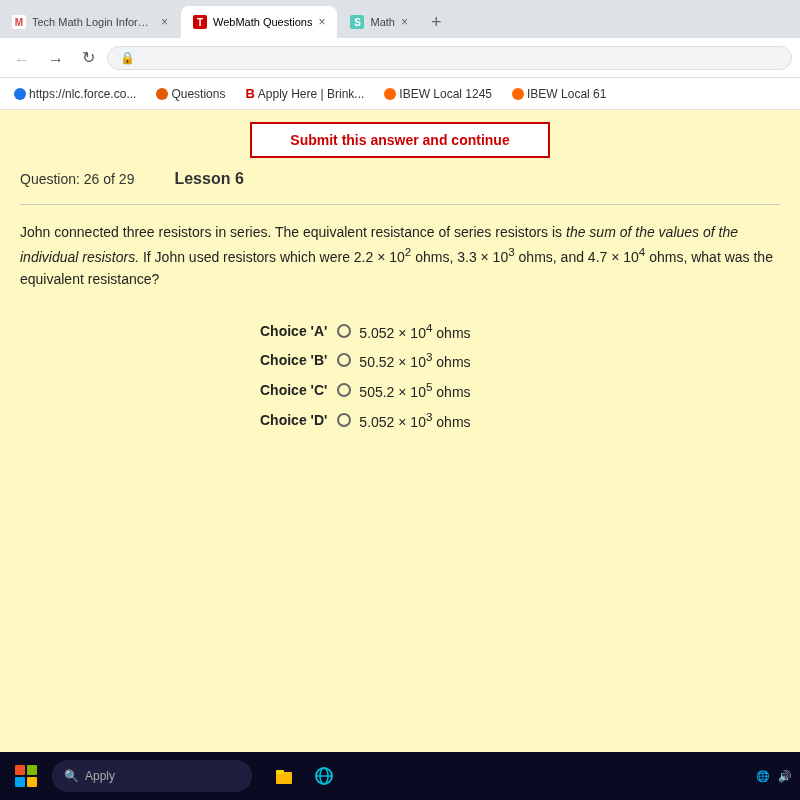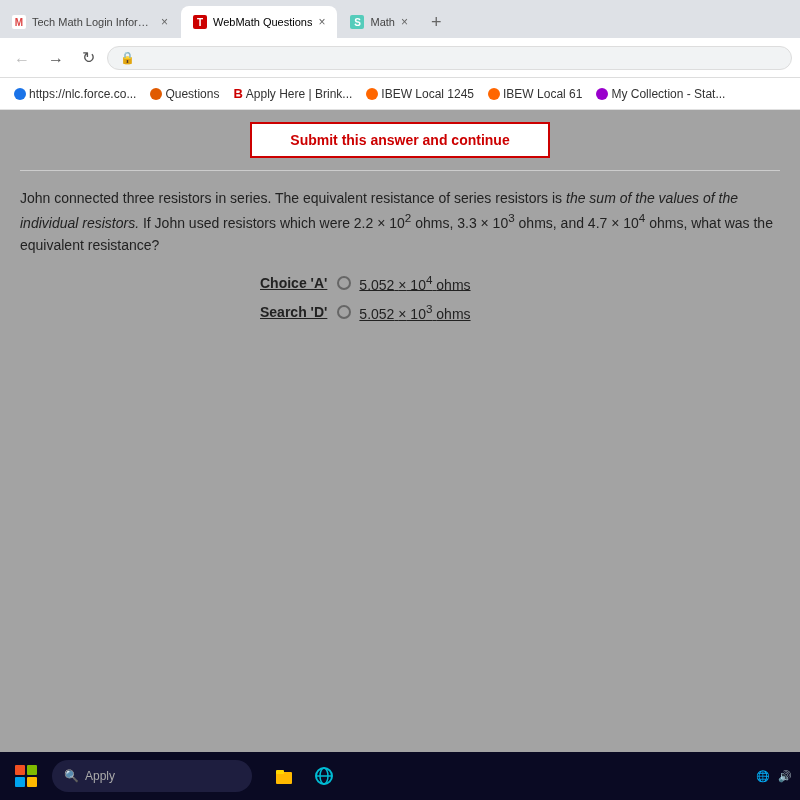--- a/index.html
+++ b/index.html
@@ -108,21 +108,21 @@
       gap: 6px;
     }
     .address-lock { color: #555; font-size: 12px; }
 
     
     .bookmarks-bar {
       background: #fff;
       display: flex;
       align-items: center;
       padding: 3px 8px;
-      gap: 2px;
+      gap: 8px;
       height: 32px;
       border-bottom: 1px solid #e0e0e0;
       font-size: 12px;
       overflow: hidden;
     }
     .bookmark-item {
       display: flex;
       align-items: center;
       gap: 3px;
       padding: 3px 6px;
@@ -133,21 +133,21 @@
     }
     .bookmark-dot {
       width: 12px;
       height: 12px;
       border-radius: 50%;
       display: inline-block;
     }
 
     
     .page-content {
-      background: #a3a3a3;
+      background: #fef9c3;
       flex: 1;
       padding: 12px 20px;
       overflow-y: auto;
     }
 
     
     .submit-btn {
       background: #fff;
       border: 2px solid #c00;
       color: #c00;
@@ -175,39 +175,38 @@
       border: none;
       border-top: 1px solid #ccc;
       margin-bottom: 16px;
     }
 
     
     .question-text {
       font-size: 14px;
       color: #222;
       line-height: 1.6;
-      margin-bottom: 16px;
+      margin-bottom: 30px;
     }
 
     
     .choices {
       display: flex;
       flex-direction: column;
       align-items: center;
       gap: 10px;
       margin-top: 10px;
     }
     .choice-row {
       display: flex;
       align-items: center;
       gap: 8px;
       font-size: 14px;
       color: #222;
       min-width: 280px;
-      text-decoration: underline;
     }
     .choice-key { font-weight: bold; margin-right: 2px; }
     .choice-radio {
       width: 14px;
       height: 14px;
       border-radius: 50%;
       border: 2px solid #666;
       display: inline-block;
       flex-shrink: 0;
     }
@@ -329,45 +328,61 @@
       <span>Apply Here | Brink...</span>
     </div>
     <div class="bookmark-item">
       <span class="bookmark-dot" style="background:#ff6600"></span>
       <span>IBEW Local 1245</span>
     </div>
     <div class="bookmark-item">
       <span class="bookmark-dot" style="background:#ff6600"></span>
       <span>IBEW Local 61</span>
     </div>
-    <div class="bookmark-item">
-      <span class="bookmark-dot" style="background:#9900cc"></span>
-      <span>My Collection - Stat...</span>
-    </div>
   </div>
 
   <div class="page-content">
     <button class="submit-btn">Submit this answer and continue</button>
 
+    <div class="question-header">
+      <span>
+        <span>Question:</span>&nbsp;<span>26 of 29</span>
+      </span>
+      <span class="lesson-label">Lesson 6</span>
+    </div>
     <hr class="divider">
 
     <div class="question-text">
       John connected three resistors in series. The equivalent resistance of series resistors is <em>the sum of the values of the individual resistors.</em> If John used resistors which were 2.2 × 10<sup>2</sup> ohms, 3.3 × 10<sup>3</sup> ohms, and 4.7 × 10<sup>4</sup> ohms, what was the equivalent resistance?
     </div>
 
     <div class="choices">
       <div class="choice-row">
         <span class="choice-key">Choice 'A'</span>
         <span class="choice-radio"></span>
         <span class="choice-text">
           <span>5.052</span> <span>×</span> 10<sup>4</sup> <span>ohms</span>
         </span>
       </div>
       <div class="choice-row">
-        <span class="choice-key">Search 'D'</span>
+        <span class="choice-key">Choice 'B'</span>
+        <span class="choice-radio"></span>
+        <span class="choice-text">
+          <span>50.52</span> <span>×</span> 10<sup>3</sup> <span>ohms</span>
+        </span>
+      </div>
+      <div class="choice-row">
+        <span class="choice-key">Choice 'C'</span>
+        <span class="choice-radio"></span>
+        <span class="choice-text">
+          <span>505.2</span> <span>×</span> 10<sup>5</sup> <span>ohms</span>
+        </span>
+      </div>
+      <div class="choice-row">
+        <span class="choice-key">Choice 'D'</span>
         <span class="choice-radio"></span>
         <span class="choice-text">
           <span>5.052</span> <span>×</span> 10<sup>3</sup> <span>ohms</span>
         </span>
       </div>
     </div>
   </div>
 
   <div class="taskbar">
     <div class="taskbar-start">

